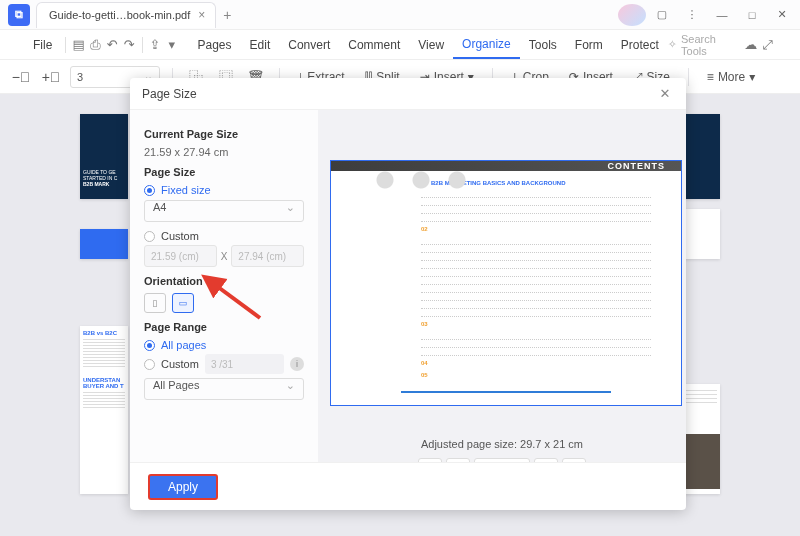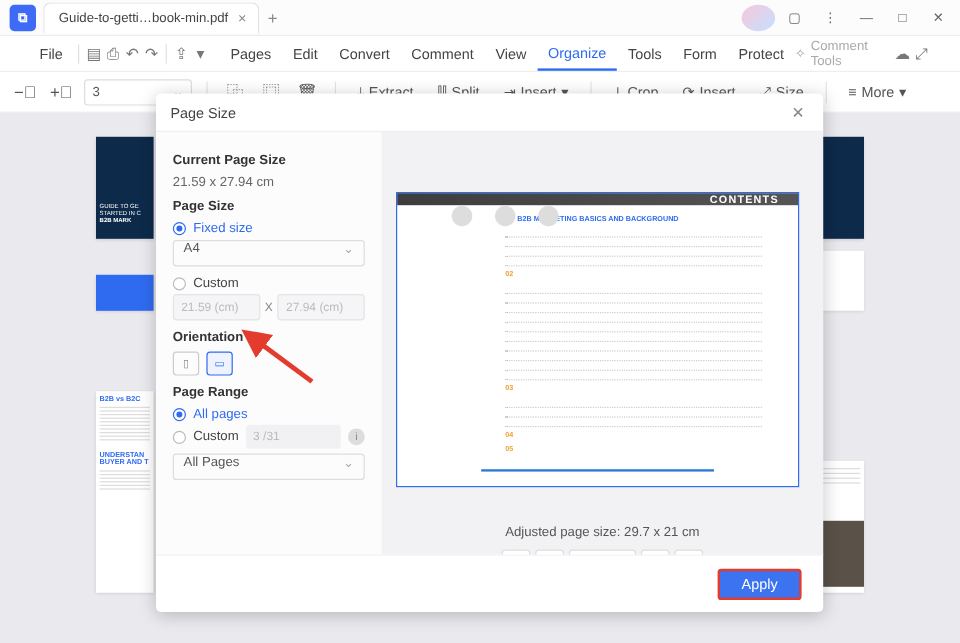--- a/index.html
+++ b/index.html
@@ -48,31 +48,31 @@
 .select { height:22px;border:1px solid #ddd;border-radius:3px;display:flex;align-items:flex-start;justify-content:space-between;padding:0 8px;margin:4px 0 8px;font-size:11px;color:#555; }
 .dimrow { display:flex;align-items:center;gap:4px;margin:3px 0 8px; }
 .dimbox { flex:1;height:22px;border:1px solid #e4e4e4;border-radius:3px;background:#f5f5f7;display:flex;align-items:center;padding:0 6px;color:#bbb;font-size:10px; }
 .orient-row { display:flex; gap:6px; margin:4px 0 8px; }
 .orient-btn { width:22px;height:20px;border:1px solid #ccc;border-radius:3px;display:flex;align-items:center;justify-content:center;font-size:9px;color:#888; }
 .orient-btn.active { border-color:#2f6bf0;color:#2f6bf0;background:#eef3ff; }
 .rangebox { display:flex;align-items:center;gap:6px;margin:3px 0; }
 .rangebox .rb { flex:1;height:20px;background:#f1f1f4;border-radius:3px;display:flex;align-items:center;padding:0 6px;color:#bbb;font-size:10px; }
 .info { width:14px;height:14px;border-radius:50%;background:#ddd;color:#888;font-size:9px;display:flex;align-items:center;justify-content:center; }
 .dlg-right { flex:1; background:#f2f2f5; position:relative; padding:12px; }
-.preview { position:absolute; left:12px; top:50px; right:20px; height:246px; background:#fff; border:1px solid #2f6bf0; display:flex; flex-direction:column; }
+.preview { position:absolute; left:12px; top:50px; right:4px; height:246px; background:#fff; border:1px solid #2f6bf0; display:flex; flex-direction:column; }
 .preview .banner { height:38px;background:linear-gradient(90deg,#3d3d3d,#555);display:flex;align-items:center;justify-content:flex-end;color:#fff;font-size:9px;letter-spacing:1px;padding-right:16px;font-weight:600; position:relative; }
 .preview .banner::before { content:""; position:absolute; left:30px; top:4px; width:120px;height:30px;background:radial-gradient(circle at 20% 50%,#ddd 8px,transparent 9px),radial-gradient(circle at 50% 50%,#ddd 8px,transparent 9px),radial-gradient(circle at 80% 50%,#ddd 8px,transparent 9px); }
 .preview .toc { flex:1;padding:8px 30px 8px 90px;font-size:5px;color:#2f6bf0;line-height:1.5; }
 .preview .tocline { border-bottom:1px dotted #ccc;height:8px;position:relative; }
 .preview .bluebar { height:14px;background:#2f7cd8;margin:0 70px 12px; }
 .adj { position:absolute; left:0; right:0; top:328px; text-align:center; font-size:11px; color:#555; }
 .pager { position:absolute; left:0; right:0; top:348px; display:flex; justify-content:center; align-items:center; gap:4px; }
 .pager .pbtn { width:24px;height:22px;border:1px solid #ddd;background:#fff;border-radius:3px;display:flex;align-items:center;justify-content:center;font-size:10px;color:#777; }
 .pager .pnum { width:56px;height:22px;border:1px solid #ddd;background:#fff;border-radius:3px;display:flex;align-items:center;justify-content:center;font-size:10px;color:#666; }
-.dlg-foot { height:48px;display:flex;align-items:center;justify-content:flex-end;gap:10px;padding:0 18px;border-top:1px solid #f0f0f0; }
+.dlg-foot { height:48px;display:flex;align-items:center;gap:10px;padding:0 18px;border-top:1px solid #f0f0f0; }
 .btn { height:26px;padding:0 18px;border-radius:3px;border:1px solid #ccc;background:#fff;font-size:12px;color:#444;display:flex;align-items:center; }
 .btn.primary { background:#3b73f0;border:2px solid #e33b2e;color:#fff; }
 .arrow { position:absolute; left:210px; top:280px; width:60px; height:40px; pointer-events:none; }
 .arrow svg { overflow:visible; }
 .t2 .bluehead { color:#2f6bf0;font-weight:bold;font-size:6px;padding:4px 3px 1px; }
 .t2 .greyline { height:1px;background:#ddd;margin:2px 3px; }
 </style>
 </head>
 <body>
 
@@ -110,21 +110,21 @@
   <div class="mitem">Edit</div>
   <div class="mitem">Convert</div>
   <div class="mitem">Comment</div>
   <div class="mitem">View</div>
   <div class="mitem active">Organize</div>
   <div class="mitem">Tools</div>
   <div class="mitem">Form</div>
   <div class="mitem">Protect</div>
   <div class="search">
     <span>✧</span>
-    <span>Comment Tools</span>
+    <span>Search Tools</span>
   </div>
   <div class="micon" style="margin-left:10px">☁</div>
   <div class="micon">⤢</div>
 </div>
 
 <div class="toolbar">
   <div class="ticon">−⃝</div>
   <div class="ticon">+⃝</div>
   <div class="pagebox">
     <span>3</span>

